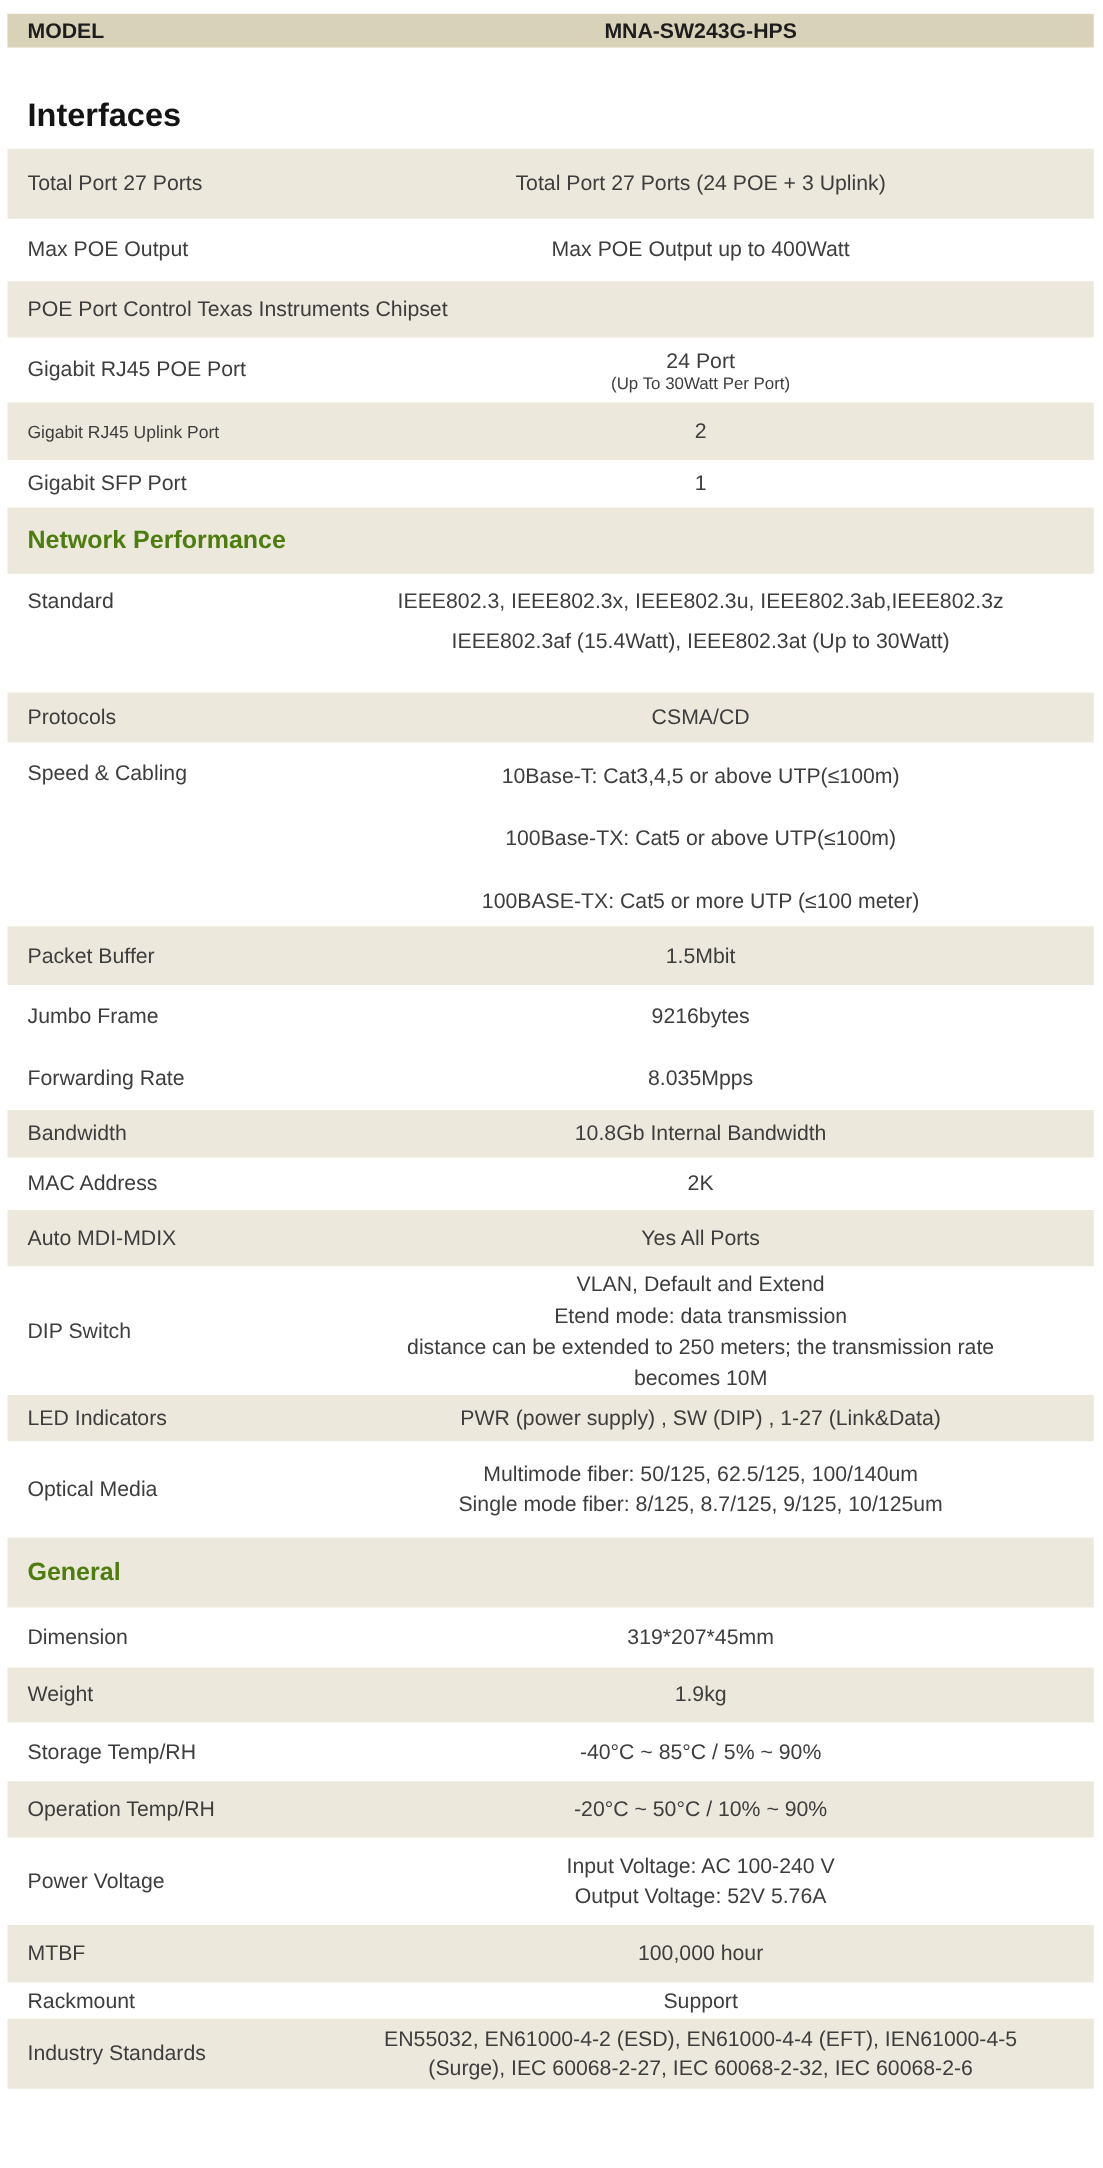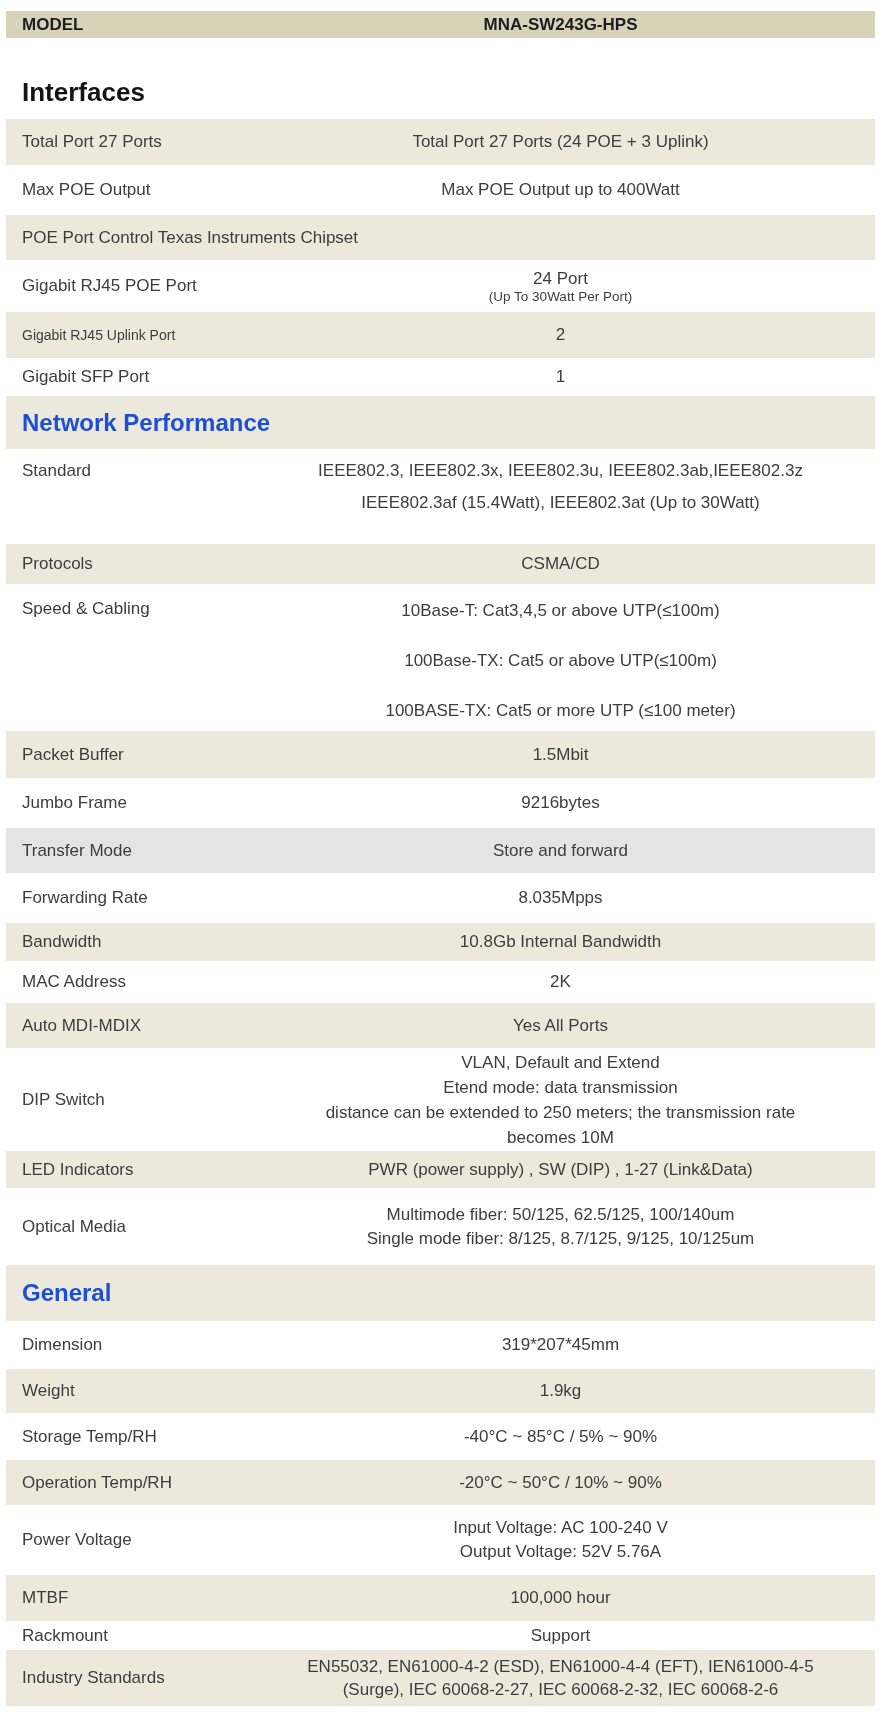--- a/index.html
+++ b/index.html
@@ -16,21 +16,21 @@
     font-weight:bold;font-size:17px;color:#1d1d1d;}
   .model-row .lbl{width:240px;padding-left:16px;box-sizing:border-box;}
   .model-row .val{flex:1;text-align:center;}
 
   
   .page-title{margin:37px 0 10px 16px;font-size:26px;line-height:34px;
     font-weight:bold;color:#141414;}
 
   
   .sec-head{background:#ece9dc;display:flex;align-items:center;padding-left:16px;
-    box-sizing:border-box;font-weight:bold;font-size:24px;color:#1d4ed8;}
+    box-sizing:border-box;font-weight:bold;font-size:20px;color:#4d7c0f;}
 
   
   .row{display:flex;box-sizing:border-box;}
   .bg-tan{background:#ece9dc;}
   .bg-gray{background:#e5e4e5;}
   .row .lbl{width:240px;padding-left:16px;box-sizing:border-box;
     display:flex;align-items:center;}
   .row .val{flex:1;display:flex;flex-direction:column;align-items:center;
     justify-content:center;text-align:center;}
 
@@ -63,21 +63,21 @@
 
 <div class="sheet">
 
   <div class="model-row">
     <div class="lbl">MODEL</div>
     <div class="val">MNA-SW243G-HPS</div>
   </div>
 
   <div class="page-title">Interfaces</div>
 
-  <div class="row bg-tan" style="height:46px">
+  <div class="row bg-tan" style="height:56px">
     <div class="lbl">Total Port 27 Ports</div>
     <div class="val">
         <span>Total Port 27 Ports (24 POE + 3 Uplink)</span>
       </div>
   </div>
   <div class="row" style="height:50px">
     <div class="lbl">Max POE Output</div>
     <div class="val">
         <span>Max POE Output up to 400Watt</span>
       </div>
@@ -133,26 +133,20 @@
     <div class="val">
         <span>1.5Mbit</span>
       </div>
   </div>
   <div class="row" style="height:50px">
     <div class="lbl">Jumbo Frame</div>
     <div class="val">
         <span>9216bytes</span>
       </div>
   </div>
-  <div class="row bg-gray" style="height:45px">
-    <div class="lbl">Transfer Mode</div>
-    <div class="val">
-        <span>Store and forward</span>
-      </div>
-  </div>
   <div class="row" style="height:50px">
     <div class="lbl">Forwarding Rate</div>
     <div class="val">
         <span>8.035Mpps</span>
       </div>
   </div>
   <div class="row bg-tan" style="height:38px">
     <div class="lbl">Bandwidth</div>
     <div class="val">
         <span>10.8Gb Internal Bandwidth</span>

